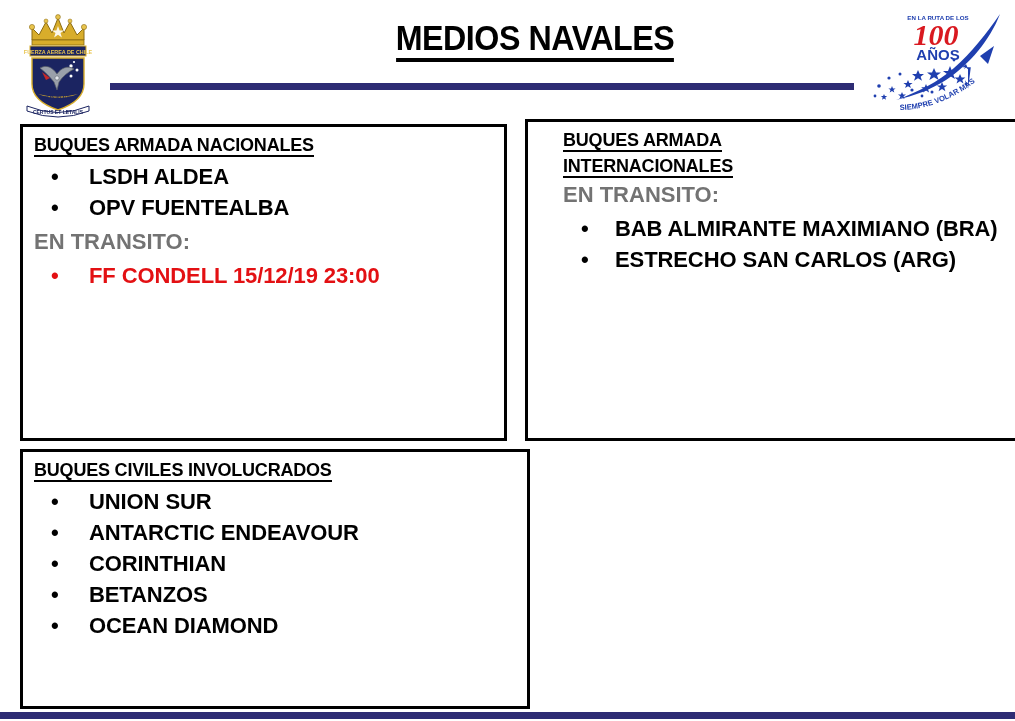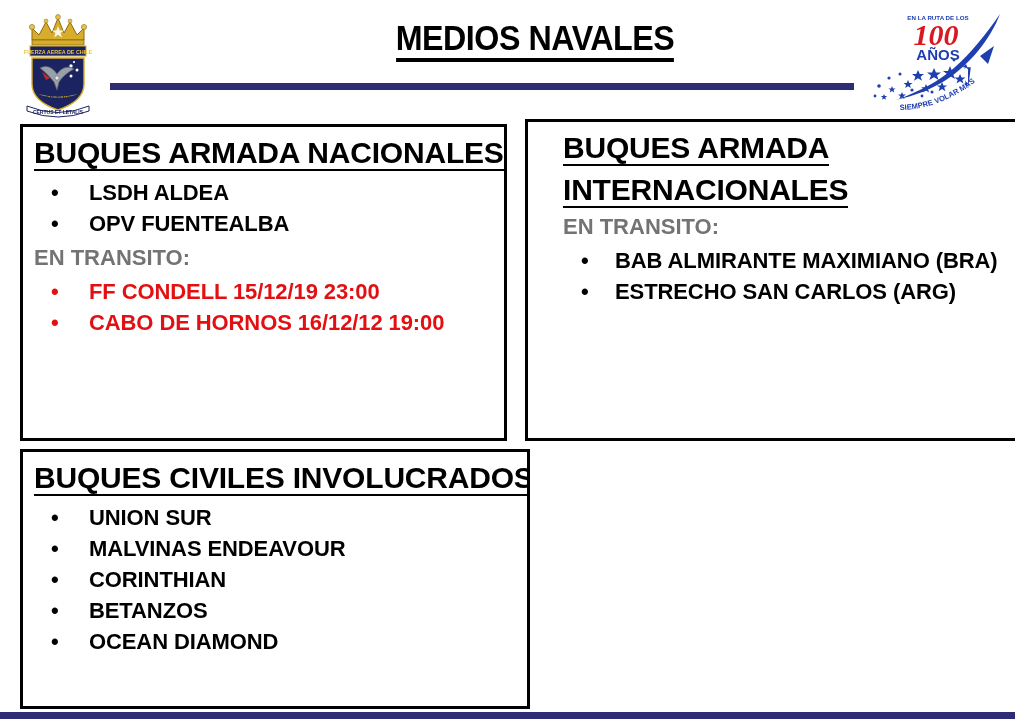--- a/index.html
+++ b/index.html
@@ -85,21 +85,21 @@
   }
   #box-national   { left: 20px;  top: 124px; width: 487px; height: 317px; }
   #box-international { left: 525px; top: 119px; width: 578px; height: 322px; padding-left: 24px; }
   #box-civil      { left: 20px;  top: 449px; width: 510px; height: 260px; }
 
   .box-inner {
     padding: 6px 10px 0 11px;
   }
 
   .box-title {
-    font-size: 30px;
+    font-size: 18px;
     font-weight: bold;
     color: #000000;
     letter-spacing: -0.2px;
     line-height: 1.34;
     margin: 0 0 2px 0;
     white-space: nowrap;
   }
   .box-title span.u {
     border-bottom: 2px solid #000000;
     padding-bottom: 0px;
@@ -260,23 +260,20 @@
         </li>
         <li>
           <span>OPV FUENTEALBA</span>
         </li>
       </ul>
       <div class="subhead">EN TRANSITO:</div>
       <ul class="blist">
         <li class="red">
           <span>FF CONDELL 15/12/19 23:00</span>
         </li>
-        <li class="red">
-          <span>CABO DE HORNOS 16/12/12 19:00</span>
-        </li>
       </ul>
     </div>
   </div>
 
   <div class="box" id="box-international">
     <div class="box-inner">
       <div class="box-title">
         <span class="u">BUQUES ARMADA</span>
       </div>
       <div class="box-title">
@@ -297,21 +294,21 @@
   <div class="box" id="box-civil">
     <div class="box-inner">
       <div class="box-title">
         <span class="u">BUQUES CIVILES INVOLUCRADOS</span>
       </div>
       <ul class="blist">
         <li>
           <span>UNION SUR</span>
         </li>
         <li>
-          <span>MALVINAS ENDEAVOUR</span>
+          <span>ANTARCTIC ENDEAVOUR</span>
         </li>
         <li>
           <span>CORINTHIAN</span>
         </li>
         <li>
           <span>BETANZOS</span>
         </li>
         <li>
           <span>OCEAN DIAMOND</span>
         </li>

